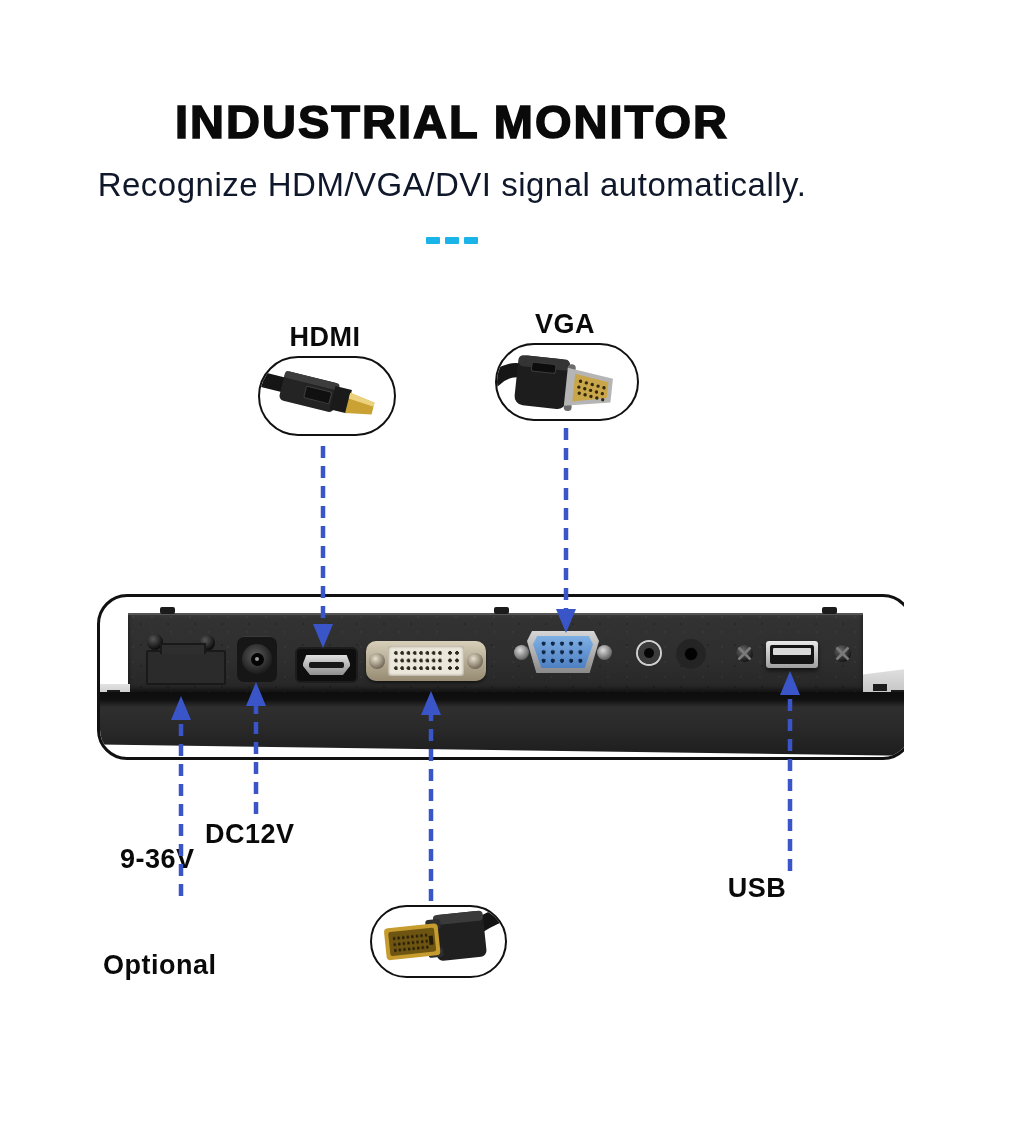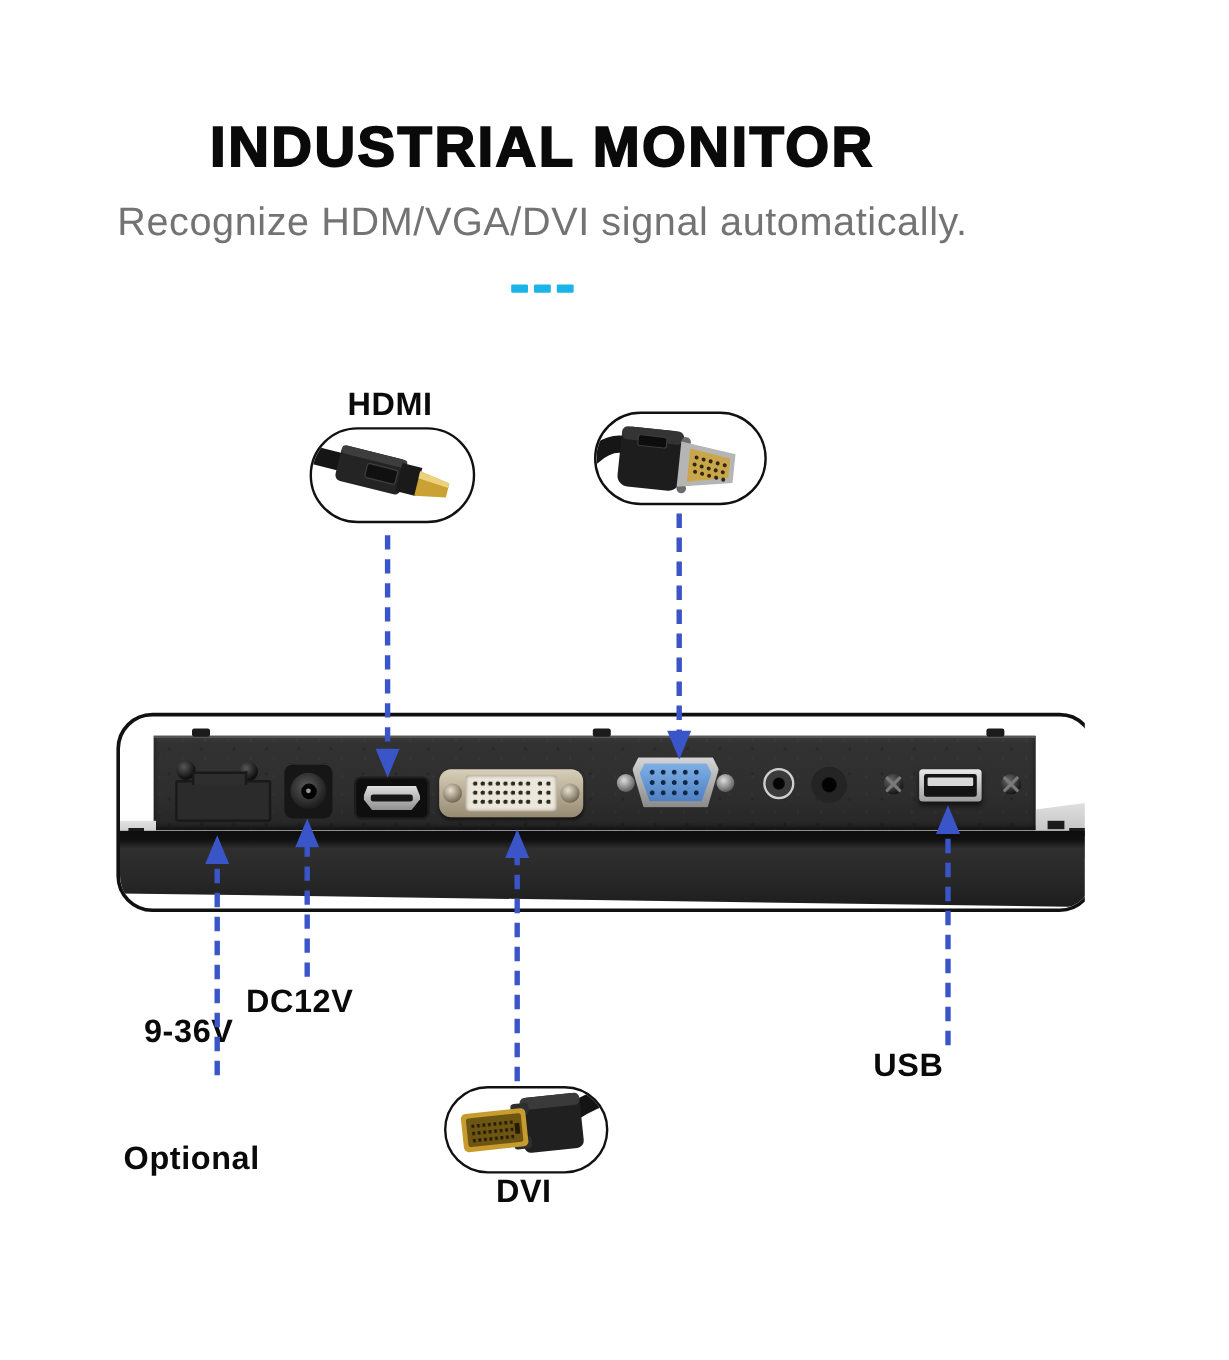--- a/index.html
+++ b/index.html
@@ -3,21 +3,21 @@
 <meta charset="utf-8">
 <style>
   html,body{margin:0;padding:0;background:#fff;}
   .page{position:relative;width:904px;height:1133px;background:#fff;overflow:hidden;
         font-family:"Liberation Sans",sans-serif;color:#0a0a0a;}
   
   .title{position:absolute;top:94px;left:0;width:100%;text-align:center;
          font-size:47px;font-weight:bold;letter-spacing:2px;color:#0a0a0a;
          -webkit-text-stroke:1.6px #0a0a0a;}
   .subtitle{position:absolute;top:166px;left:0;width:100%;text-align:center;
-            font-size:33px;font-weight:400;color:#737373;letter-spacing:0.5px;}
+            font-size:33px;font-weight:400;color:#0f172a;letter-spacing:0.5px;}
   .dashes{position:absolute;top:237px;left:0;width:100%;display:flex;
           justify-content:center;gap:5px;}
   .dashes span{width:14px;height:7px;background:#1ab4e8;border-radius:1px;display:block;}
   
   .lbl{position:absolute;font-size:27px;font-weight:bold;color:#0a0a0a;letter-spacing:0.5px;}
   .lbl.center{text-align:center;}
   .lbl-hdmi{left:258px;top:322px;width:134px;}
   .lbl-vga{left:495px;top:309px;width:140px;}
   .lbl-dvi{left:370px;top:978px;width:133px;}
   .lbl-dc{left:205px;top:819px;}
@@ -142,20 +142,21 @@
         <rect x="10" y="0" width="56" height="30" rx="5" fill="#242424"></rect>
         <rect x="10" y="0" width="56" height="7" rx="3" fill="#3d3d3d"></rect>
         <rect x="34" y="10" width="26" height="12" rx="2" fill="#101010" stroke="#3f3f3f"></rect>
         <rect x="62" y="3" width="17" height="24" fill="#1a1a1a"></rect>
         <polygon points="78,6 104,10 104,22 78,27" fill="#c9a233"></polygon>
         <polygon points="78,6 104,10 104,14 78,12" fill="#ecd27c"></polygon>
       </g>
     </svg>
   </div>
 
+  <div class="lbl center lbl-vga">VGA</div>
   <div class="oval oval-vga">
     <svg width="140" height="74" viewBox="0 0 140 74">
       <g transform="translate(6,8) rotate(6)">
         <path d="M-6,28 q16,-18 34,-10" stroke="#161616" stroke-width="14" fill="none" stroke-linecap="round"></path>
         <rect x="16" y="0" width="52" height="50" rx="9" fill="#1d1d1d"></rect>
         <rect x="16" y="0" width="52" height="11" rx="5" fill="#343434"></rect>
         <rect x="30" y="6" width="24" height="9" rx="2" fill="#0d0d0d" stroke="#3c3c3c"></rect>
         <circle cx="70" cy="8" r="4" fill="#6b6b6b"></circle>
         <circle cx="70" cy="47" r="4" fill="#6b6b6b"></circle>
         <polygon points="66,8 112,14 112,38 66,46" fill="#b5b5b5"></polygon>
@@ -237,21 +238,20 @@
     <div class="usbport">
       <span class="cav"></span>
       <span class="tongue"></span>
     </div>
     <div class="screw screw4"></div>
   </div>
 
   <div class="lbl lbl-dc">DC12V</div>
   <div class="lbl lbl-936">9-36V</div>
   <div class="lbl lbl-opt">Optional</div>
-  <div class="lbl center lbl-dvi">DVI</div>
   <div class="lbl lbl-usb">USB</div>
 
   <div class="oval oval-dvi">
     <svg width="133" height="69" viewBox="0 0 133 69">
       <defs>
         <pattern id="dvipins" width="4.6" height="6" patternUnits="userSpaceOnUse">
           <rect x="1" y="1.5" width="2.3" height="2.8" fill="#241b05"></rect>
         </pattern>
       </defs>
       <g transform="translate(8,6) rotate(-6)">

